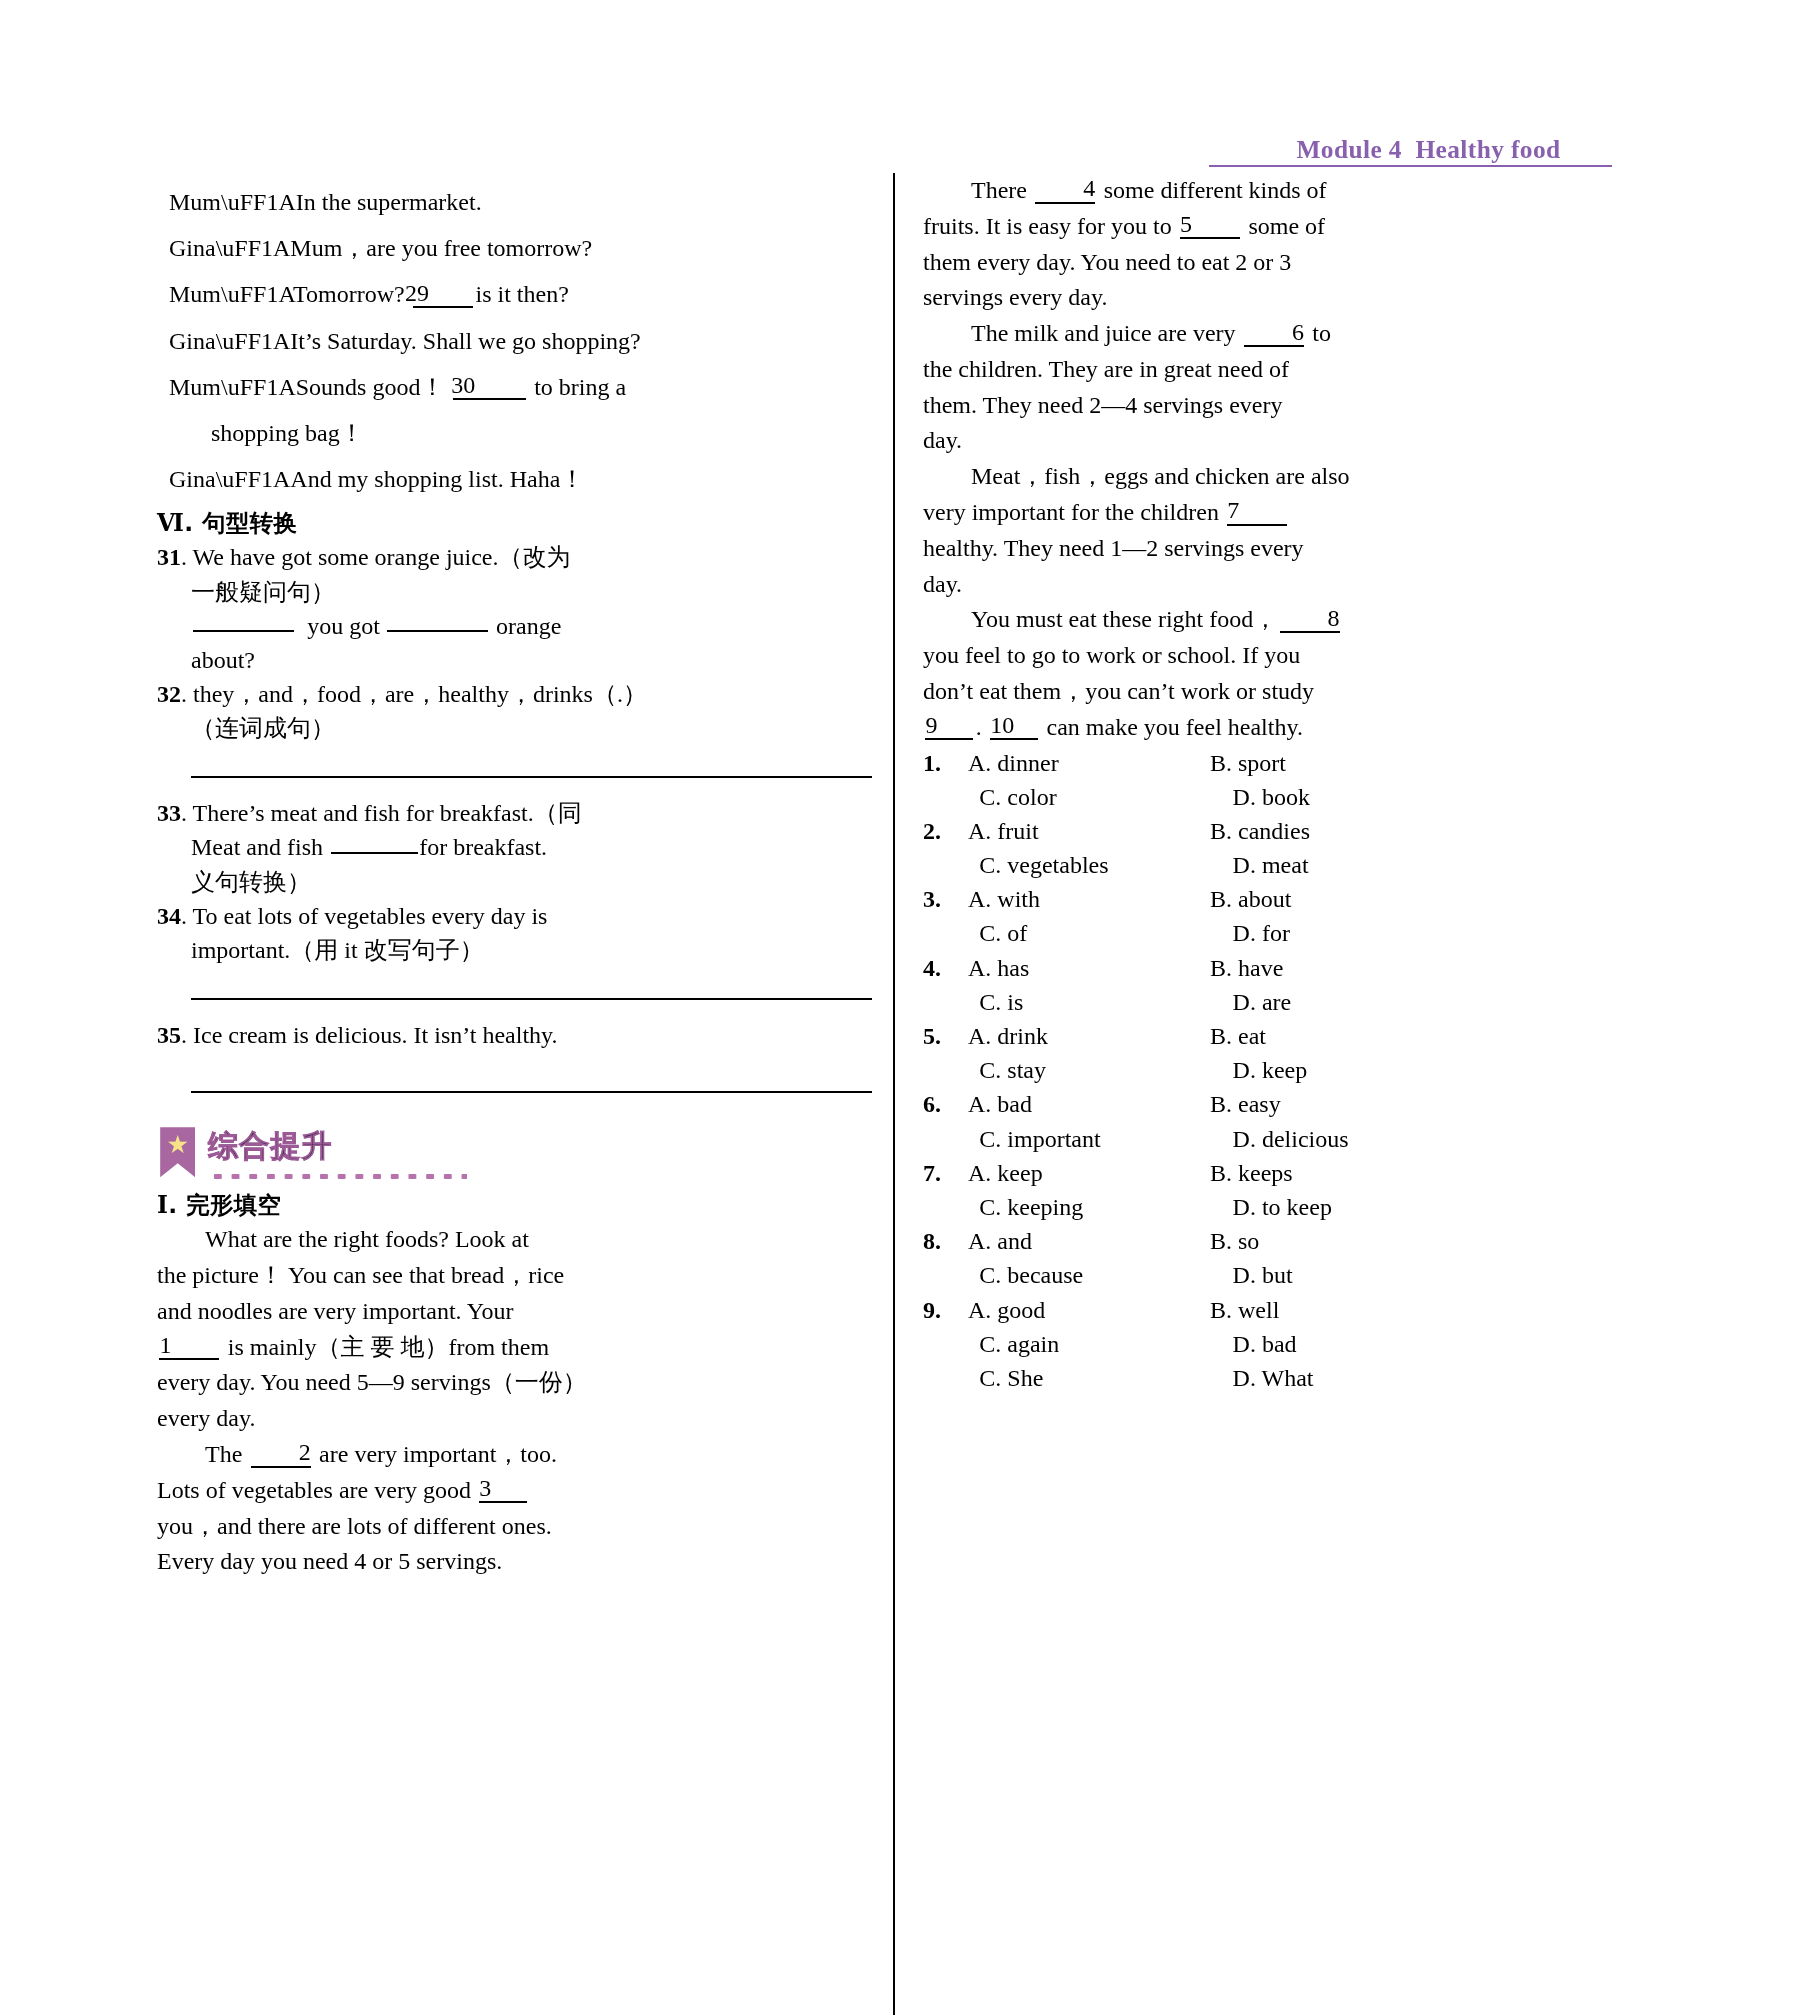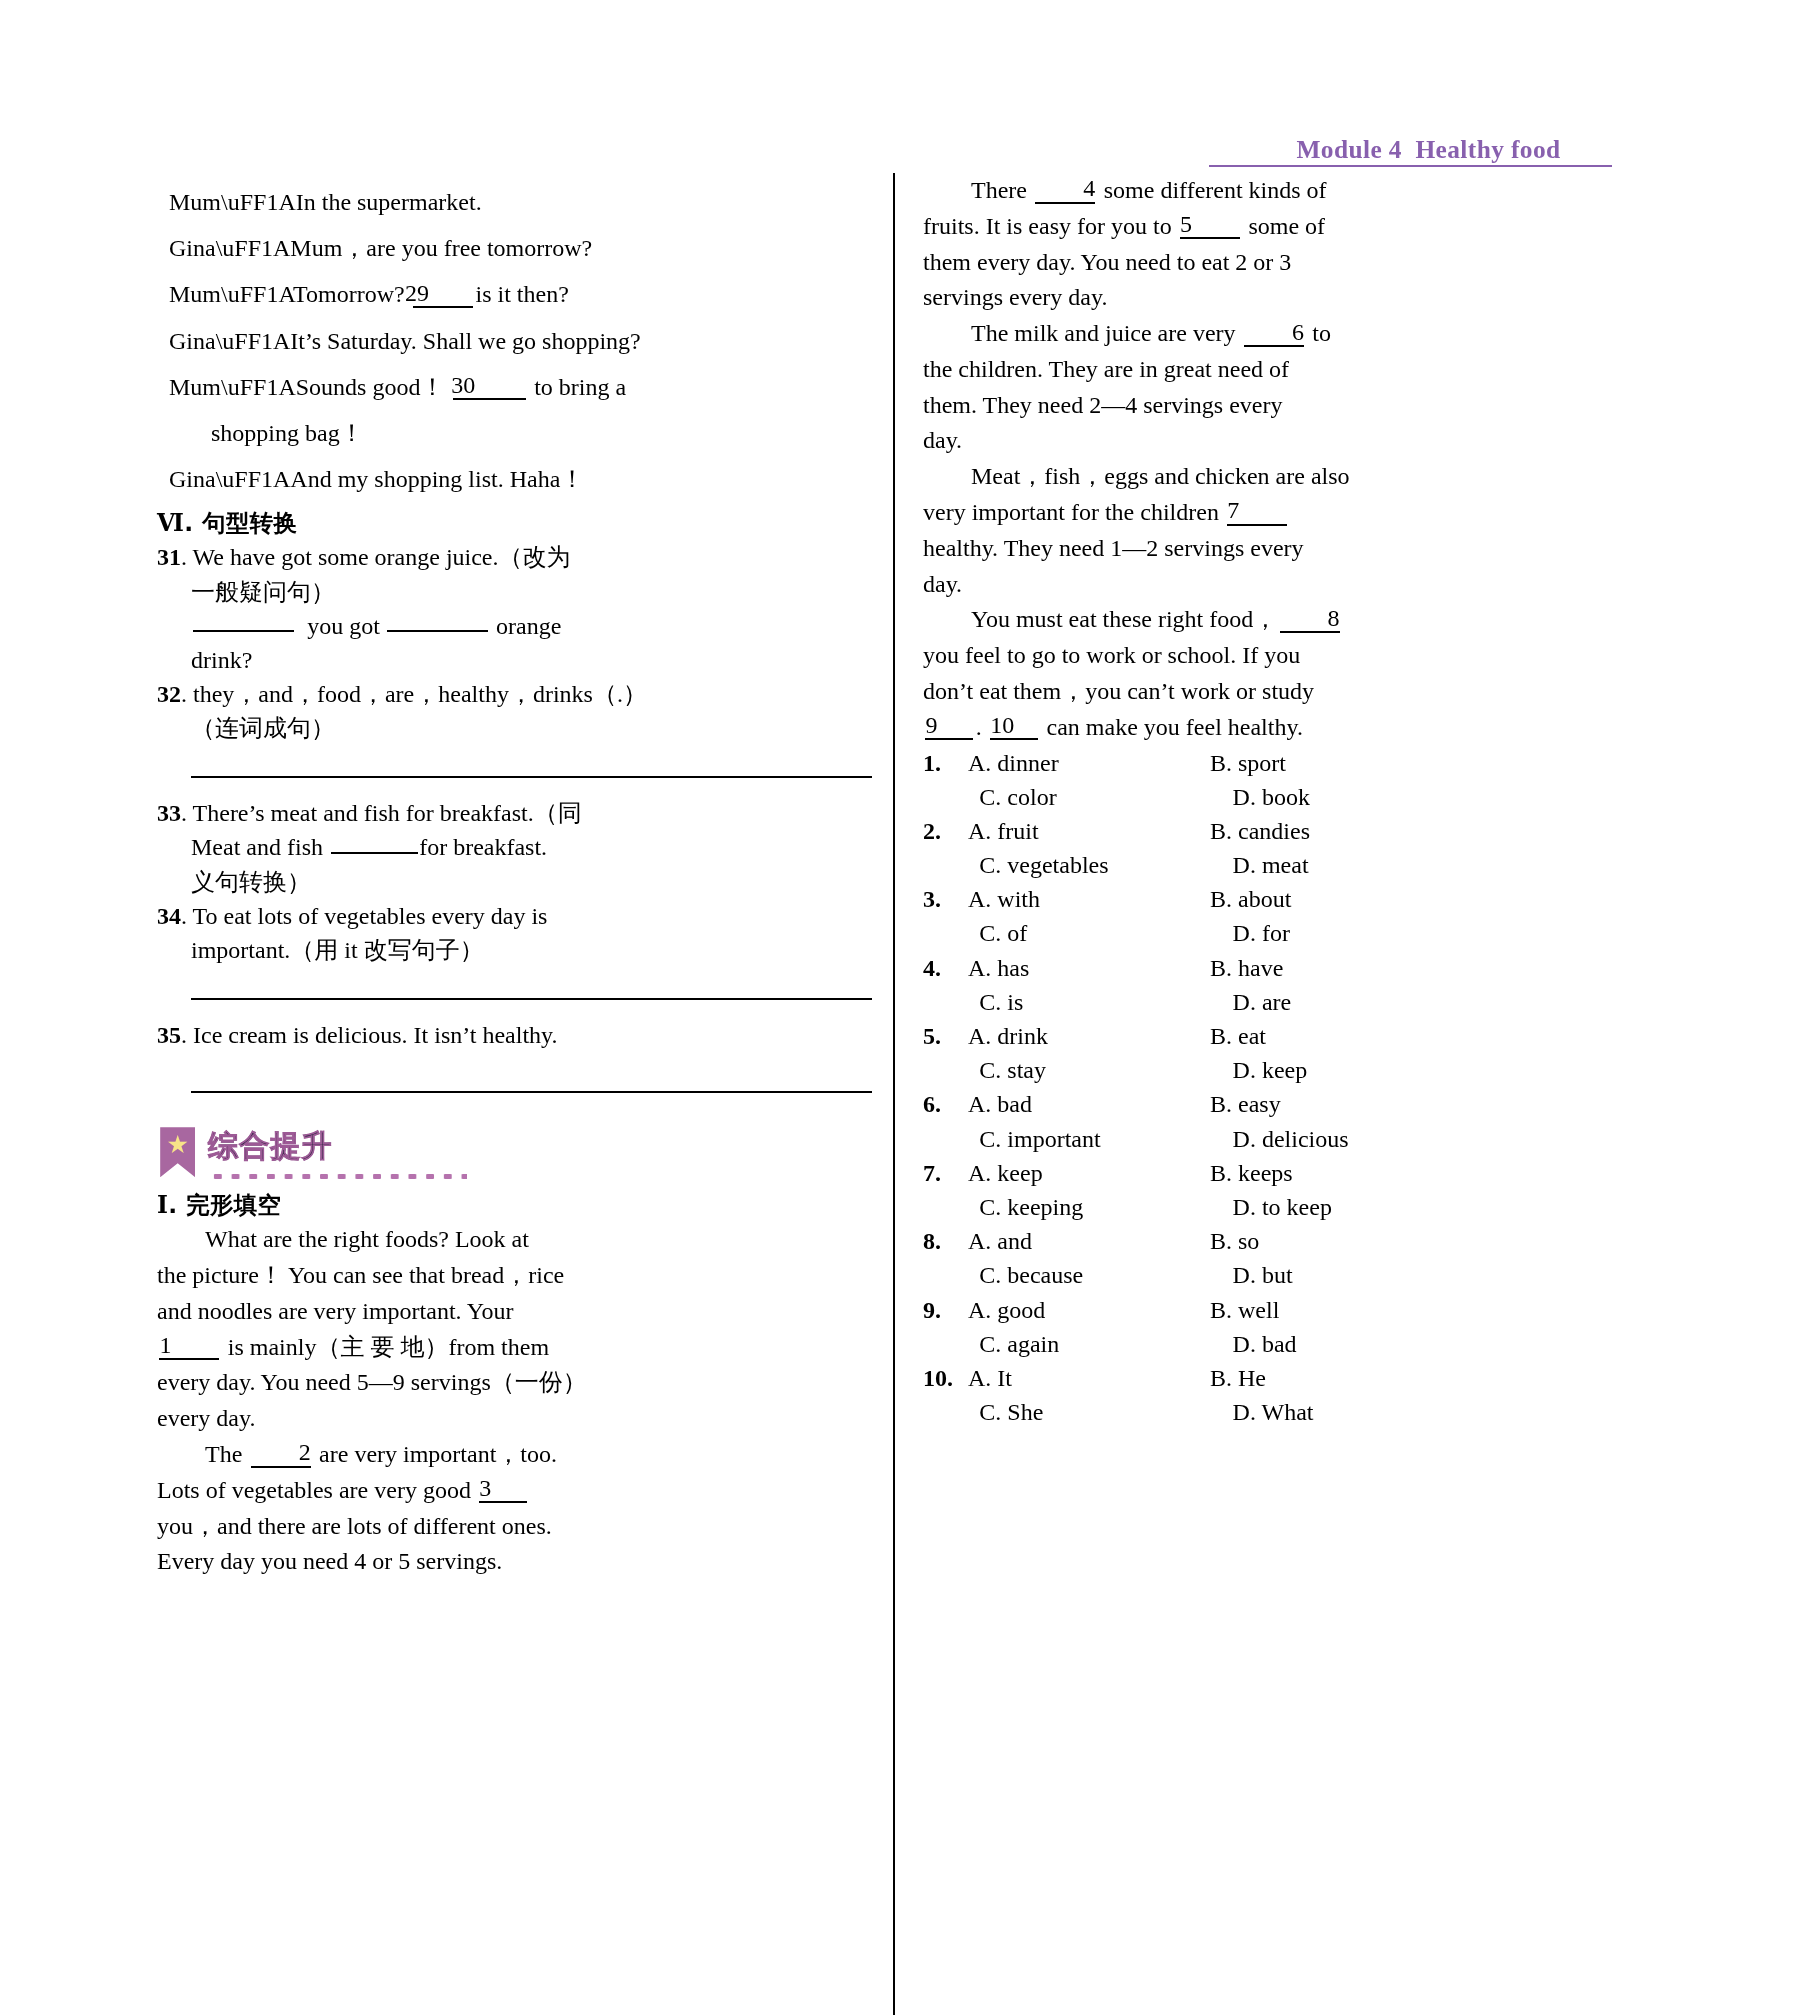--- a/index.html
+++ b/index.html
@@ -251,21 +251,21 @@
       <p class="dlg wrapped">&nbsp;&nbsp;&nbsp;&nbsp;&nbsp;&nbsp;&nbsp;<span>shopping bag！</span></p>
 
       <p class="dlg"><span>Gina</span>\uFF1A<span>And my shopping list. Haha！</span></p>
     </div>
 
     <div class="sec-head"><span class="rn">Ⅵ</span><span>. 句型转换</span></div>
 
     <p class="q"><span class="num">31</span><span>. We have got some orange juice.（改为</span></p>
     <p class="q-sub"><span>一般疑问句）</span></p>
     <p class="q-sub"><span class="eblank"></span>&nbsp;&nbsp;<span>you   got</span>&nbsp;<span class="eblank"></span>&nbsp;<span>orange</span></p>
-    <p class="q-sub"><span>drink?</span></p>
+    <p class="q-sub"><span>about?</span></p>
 
     <p class="q"><span class="num">32</span><span>. they，and，food，are，healthy，drinks（.）</span></p>
     <p class="q-sub"><span>（连词成句）</span></p>
     <div class="answer-rule"></div>
 
     <p class="q"><span class="num">33</span><span>. There’s meat and fish for breakfast.（同</span></p>
     <p class="q-sub"><span>Meat and fish</span> <span class="eblank sm"></span><span>for breakfast.</span></p>
     <p class="q-sub"><span>义句转换）</span></p>
 
     <p class="q"><span class="num">34</span><span>. To eat lots of vegetables every day is</span></p>
@@ -419,25 +419,20 @@
         <span class="mc-num"><span>9</span>.</span>
         <span class="mc-opt">A. good</span>
         <span class="mc-opt">B. well</span>
       </div>
       <div class="mc-row second">
         <span class="mc-num">.</span>
         <span class="mc-opt">C. again</span>
         <span class="mc-opt">D. bad</span>
       </div>
 
-      <div class="mc-row">
-        <span class="mc-num wide"><span>10</span>.</span>
-        <span class="mc-opt">A. It</span>
-        <span class="mc-opt">B. He</span>
-      </div>
       <div class="mc-row second">
         <span class="mc-num wide">.</span>
         <span class="mc-opt">C. She</span>
         <span class="mc-opt">D. What</span>
       </div>
 
     </div>
   </div>
 
 </div>

